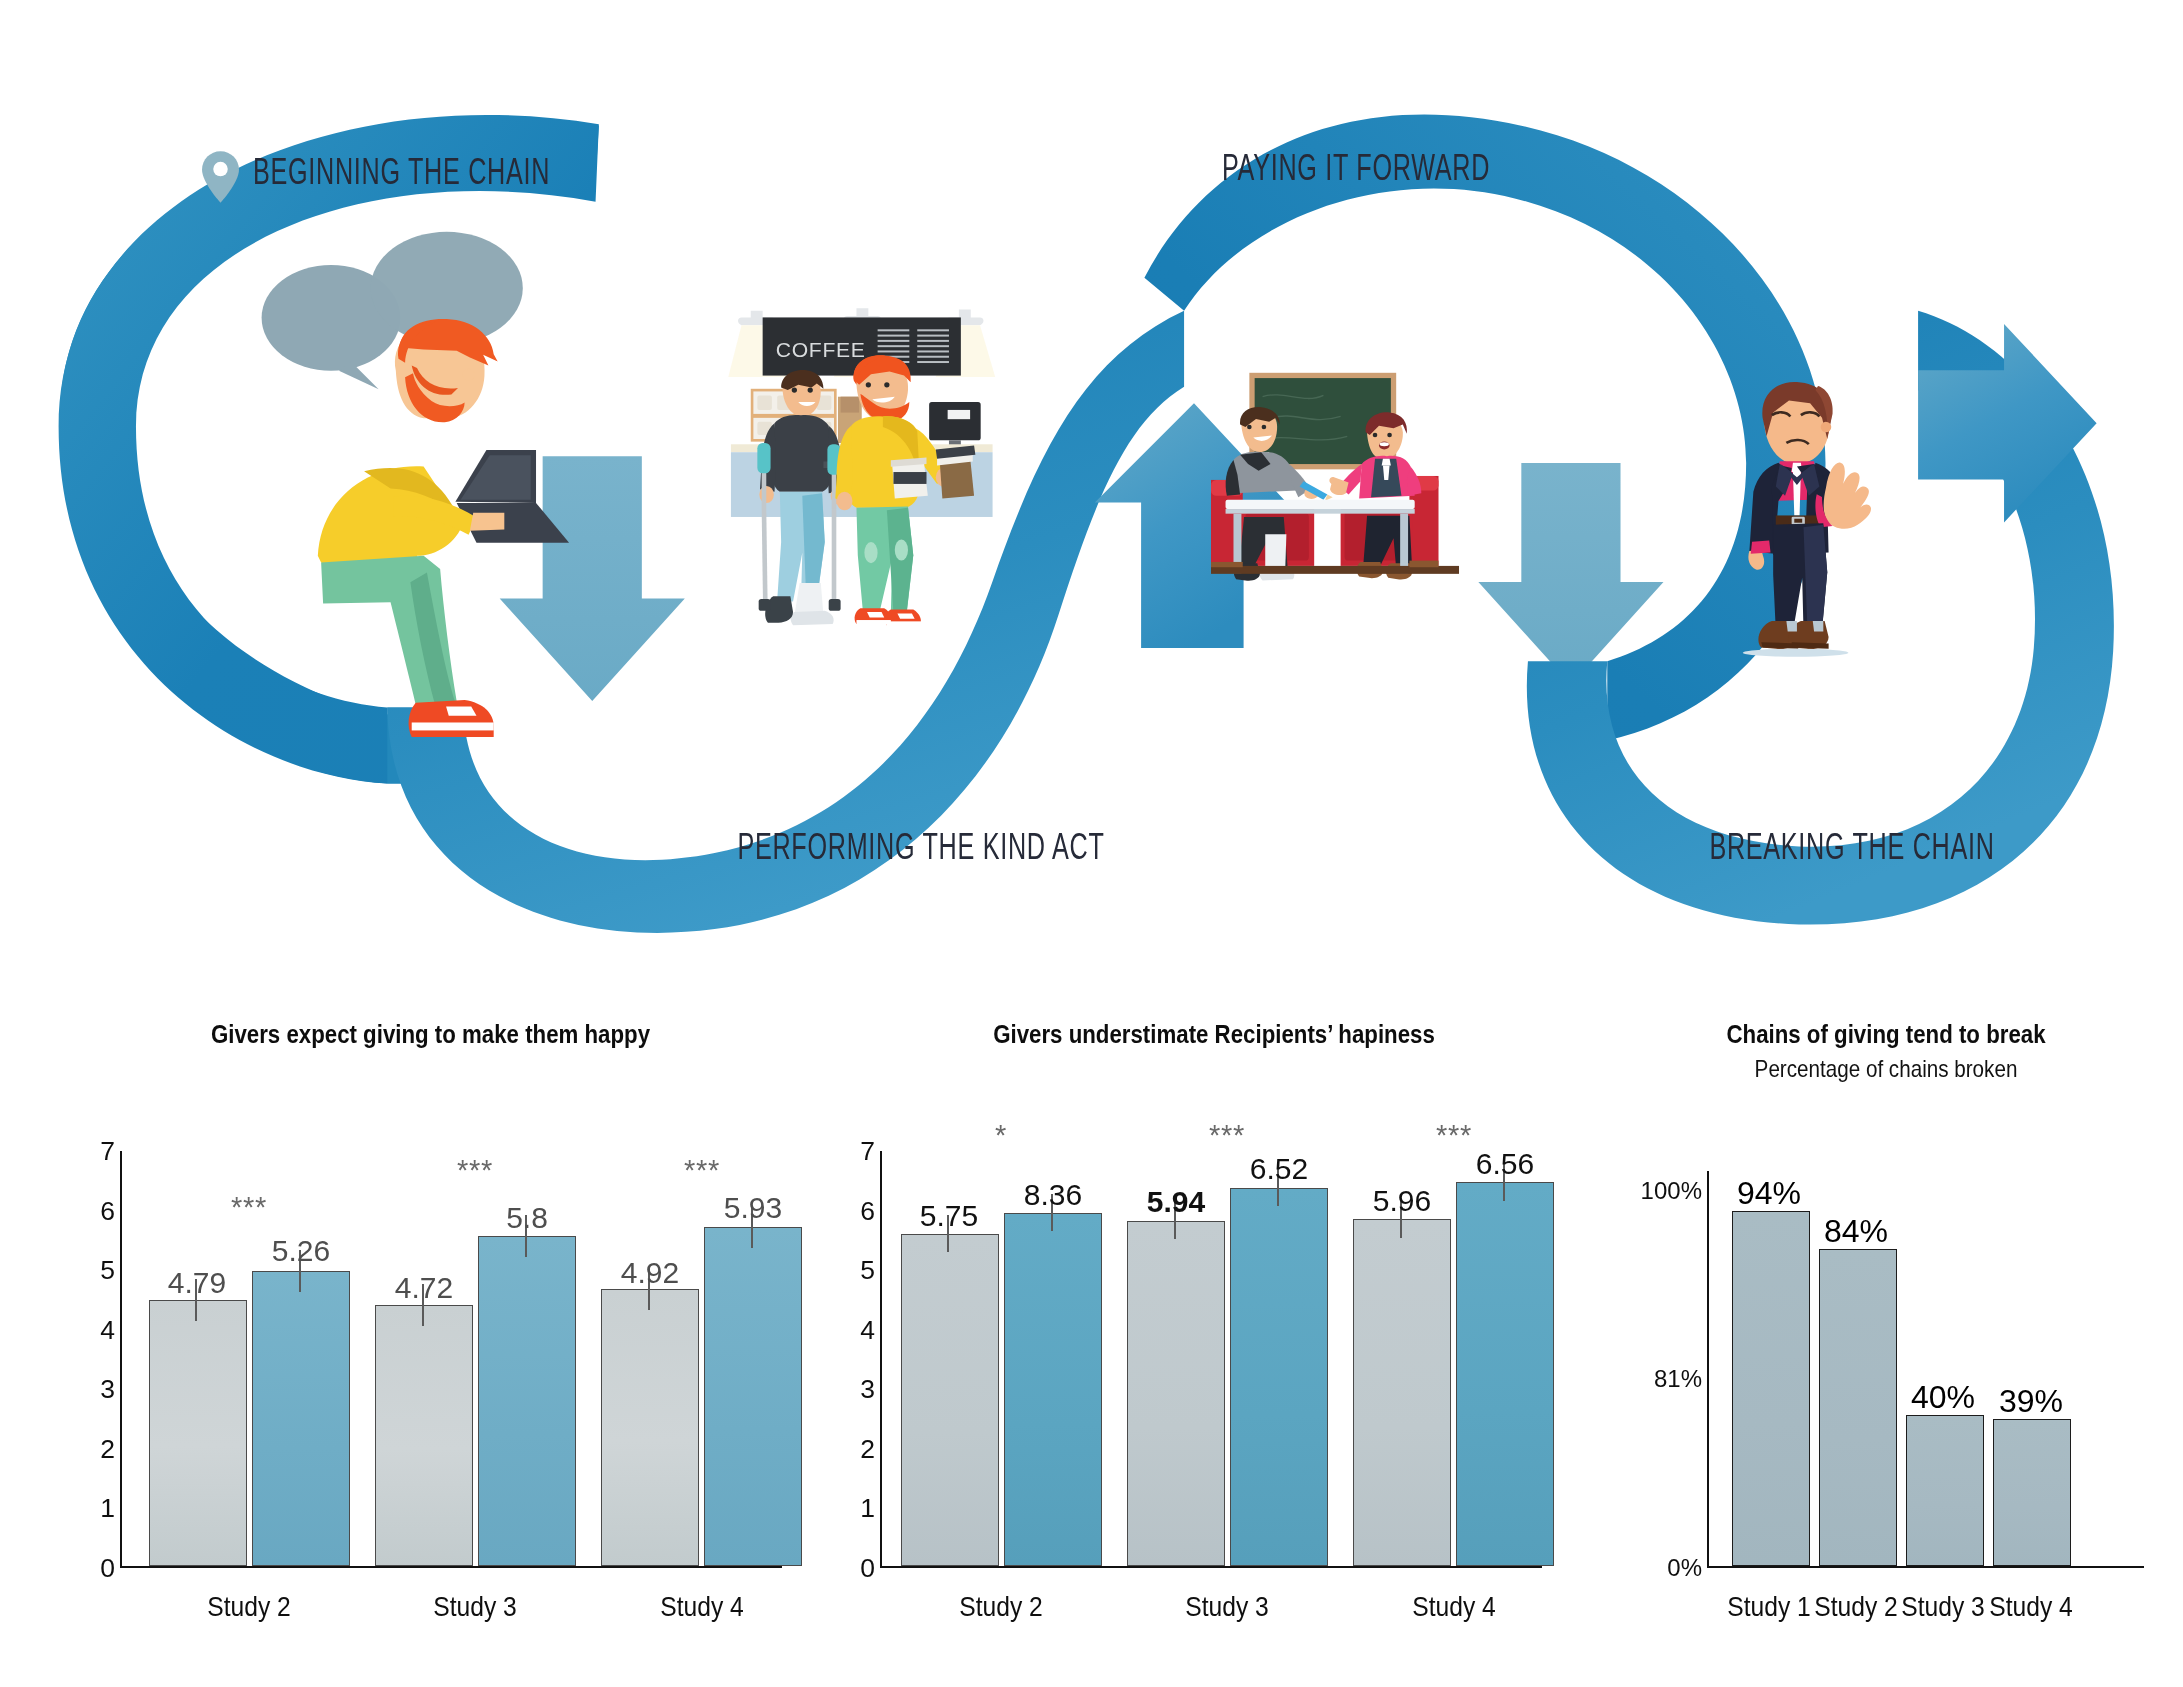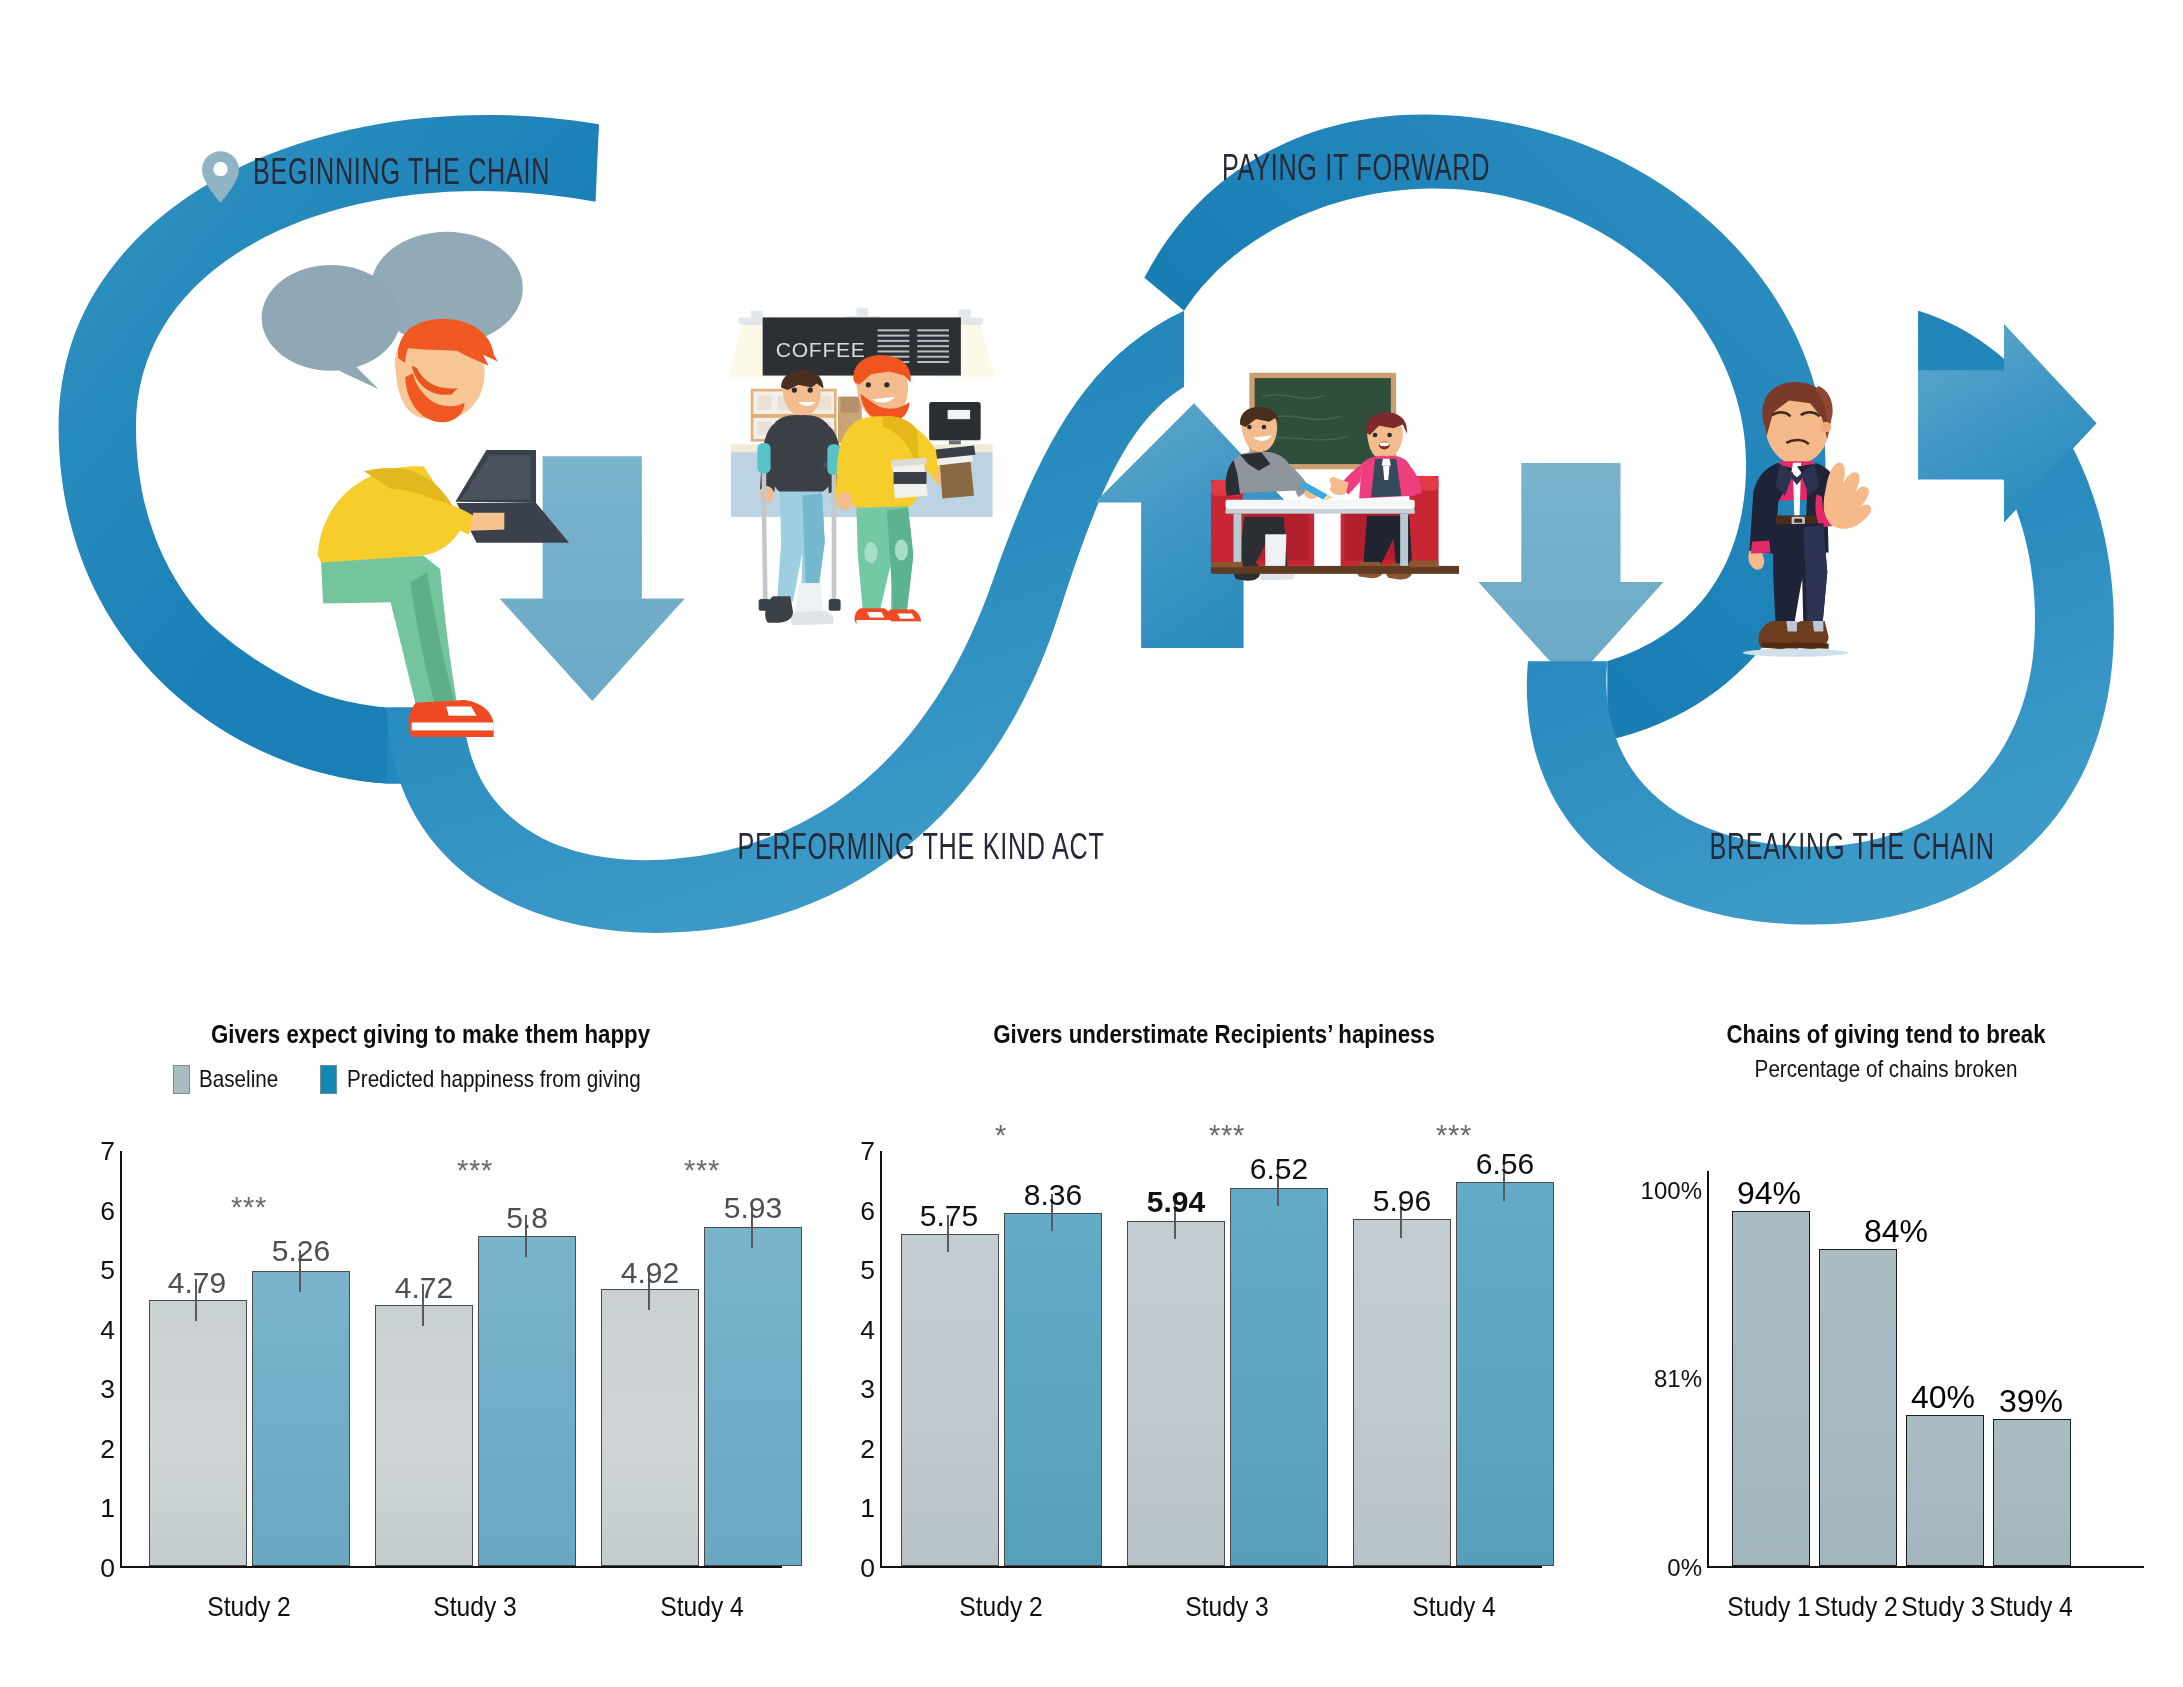--- a/index.html
+++ b/index.html
@@ -579,30 +579,20 @@
         <ellipse cx="110" cy="452" rx="80" ry="6" fill="#cfe0ea"></ellipse>
       </svg>
     </div>
 
   </div>
 
   <div id="charts">
 
     <div class="panel" id="panel1">
       <div class="chart-title">Givers expect giving to make them happy</div>
-      <div class="legend">
-        <div class="legend-item">
-          <span class="legend-swatch" style="background:#a9bcc4;"></span>
-          <span class="legend-label">Baseline</span>
-        </div>
-        <div class="legend-item">
-          <span class="legend-swatch" style="background:#1387b3;"></span>
-          <span class="legend-label">Predicted happiness from giving</span>
-        </div>
-      </div>
 
       <div class="plot" id="plot1">
         <div class="axis-y-line"></div>
         <div class="axis-x-line" style="width:662px;"></div>
 
         <div class="ytick" style="right:667px; top:0px;">7</div>
         <div class="ytick" style="right:667px; top:60px;">6</div>
         <div class="ytick" style="right:667px; top:119px;">5</div>
         <div class="ytick" style="right:667px; top:179px;">4</div>
         <div class="ytick" style="right:667px; top:238px;">3</div>
@@ -710,21 +700,21 @@
 
         <div class="bars">
 
           <div class="bar steel" style="left:22.5px;  width:78px; height:355px;"></div>
           <div class="bar steel" style="left:110px; width:78px; height:317px;"></div>
           <div class="bar steel" style="left:197px; width:78px; height:151px;"></div>
           <div class="bar steel" style="left:284px; width:78px; height:147px;"></div>
         </div>
 
         <div class="vallabel black" style="left:62px;  top:4px;">94%</div>
-        <div class="vallabel black" style="left:149px; top:42px;margin-left:40px;">84%</div>
+        <div class="vallabel black" style="left:149px; top:42px;">84%</div>
         <div class="vallabel black" style="left:236px; top:208px;">40%</div>
         <div class="vallabel black" style="left:324px; top:212px;">39%</div>
 
         <div class="xlabel" style="left:62px;  top:420px;">Study 1</div>
         <div class="xlabel" style="left:149px; top:420px;">Study 2</div>
         <div class="xlabel" style="left:236px; top:420px;">Study 3</div>
         <div class="xlabel" style="left:324px; top:420px;">Study 4</div>
       </div>
     </div>
 

